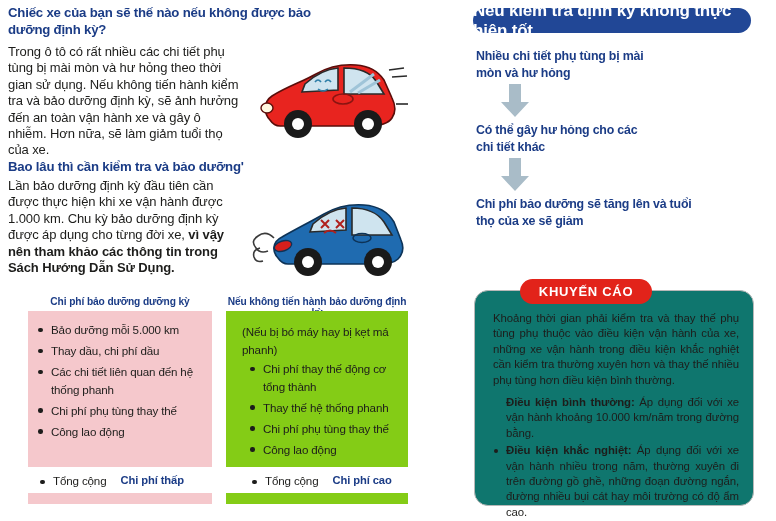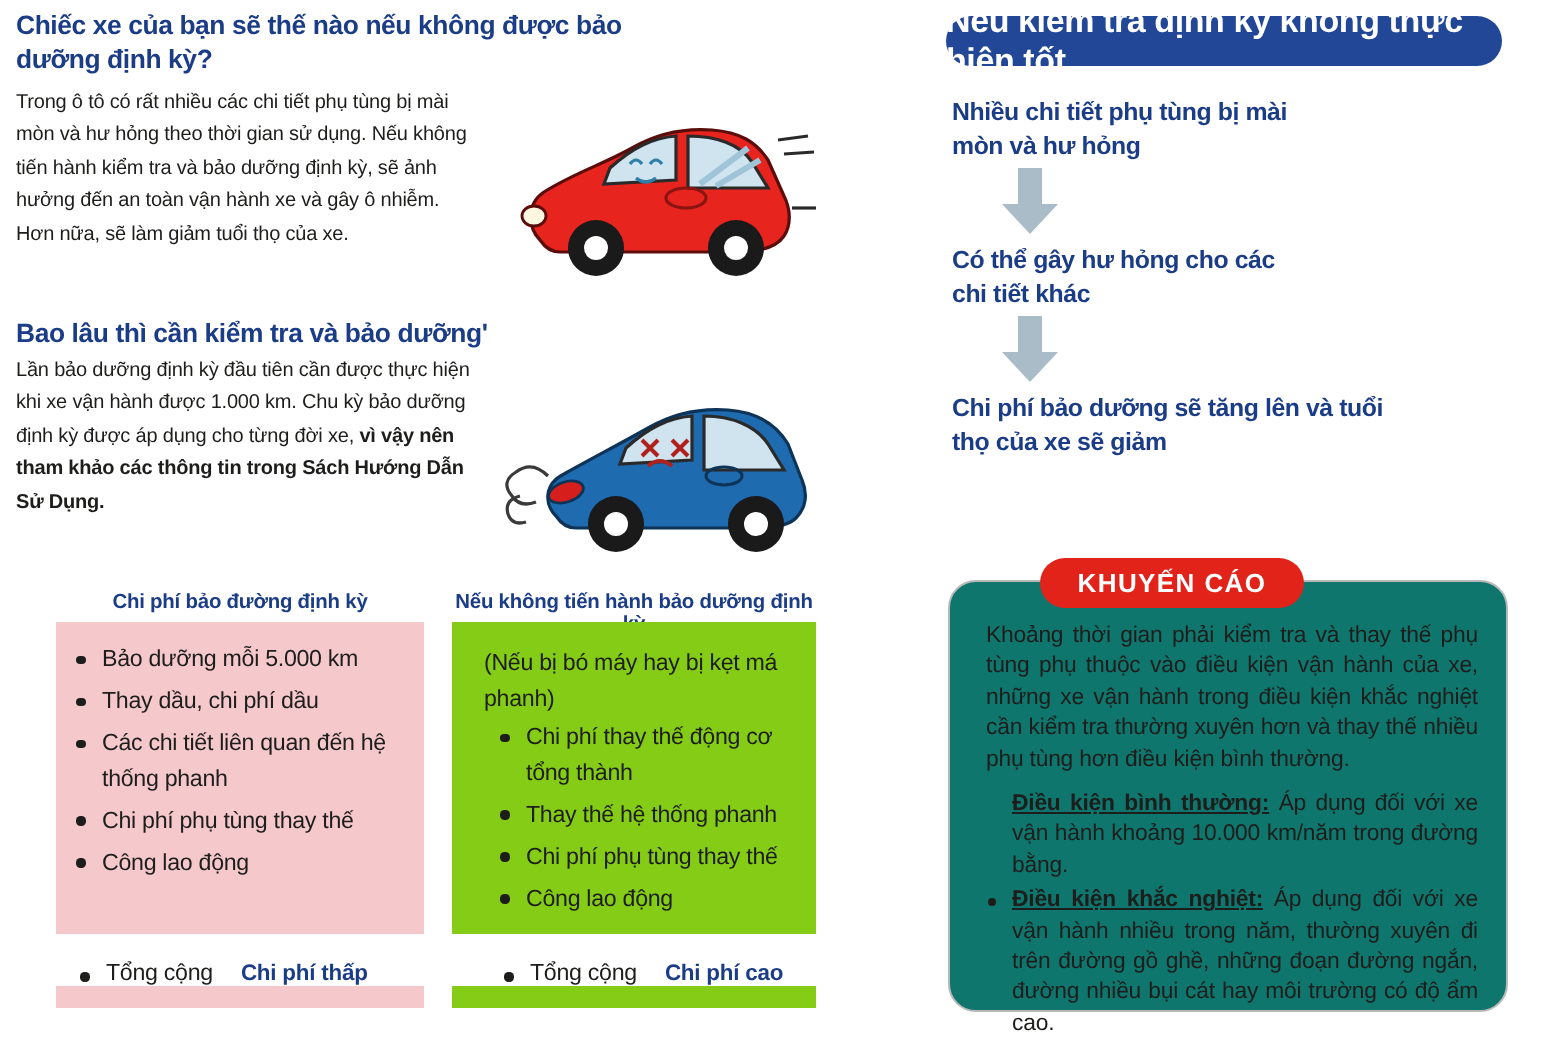--- a/index.html
+++ b/index.html
@@ -11,21 +11,21 @@
   .page{position:relative;width:776px;height:399px;border-radius:25px;}
 
   
   .left{position:absolute;left:0;top:0;width:448px;height:521px;}
   .heading{
     color:#1b3c86;font-weight:bold;font-size:13.2px;line-height:17px;
     letter-spacing:-0.2px;
   }
   .h1{position:absolute;left:8px;top:4px;width:330px;}
   .body-text{
-    position:absolute;color:#1d1d1b;font-size:10px;line-height:16.4px;
+    position:absolute;color:#1d1d1b;font-size:13px;line-height:16.4px;
     letter-spacing:-0.1px;
   }
   .p1{left:8px;top:44px;width:232px;}
   .h2{position:absolute;left:8px;top:158px;width:300px;}
   .p2{left:8px;top:178px;width:238px;}
   .p2 b{font-weight:bold;}
 
   
   .car{position:absolute;}
   .car-red{left:258px;top:54px;}
@@ -54,21 +54,21 @@
   }
   .panel-left .items{position:absolute;left:8px;top:10px;width:172px;}
   .panel-right .note{
     position:absolute;left:16px;top:12px;width:160px;
     font-size:11.6px;line-height:17.5px;letter-spacing:-0.15px;
   }
   .panel-right .items{position:absolute;left:22px;top:49px;width:158px;}
 
   .total-row{
     position:absolute;left:0;width:100%;height:26px;background:#ffffff;
-    display:flex;align-items:flex-end;box-sizing:border-box;
+    display:flex;align-items:center;box-sizing:border-box;
   }
   .tr-left{top:156px;padding-left:10px;}
   .tr-right{top:156px;padding-left:24px;}
   .total-label{
     position:relative;font-size:11.6px;color:#1d1d1b;padding-left:15px;
     letter-spacing:-0.15px;
   }
   .total-label::before{
     content:"";position:absolute;left:2px;top:6px;width:4.5px;height:4.5px;
     border-radius:50%;background:#1d1d1b;
@@ -119,21 +119,21 @@
   .adv-list{list-style:none;margin:7px 0 0 0;padding:0;}
   .adv-list li{
     position:relative;padding-left:13px;margin-bottom:2px;text-align:justify;
   }
   .adv-list li::before{
     content:"";position:absolute;left:1px;top:6px;width:4px;height:4px;
     border-radius:50%;background:#1d1d1b;
   }
   .adv-list li.nobullet{padding-left:13px;}
   .adv-list li.nobullet::before{display:none;}
-  .adv-list b{font-weight:bold;text-decoration:underline;}
+  .adv-list b{font-weight:bold;}
 </style>
 </head>
 <body>
 
 <div class="page">
 
   <div class="left">
 
     <div class="heading h1">Chiếc xe của bạn sẽ thế nào nếu không được bảo dưỡng định kỳ?</div>
 
@@ -183,21 +183,21 @@
             <path d="M10 54 q-8 2 -6 9 q2 6 9 4"></path>
           </g>
           <circle cx="58" cy="68" r="14" fill="#1a1a1a"></circle>
           <circle cx="58" cy="68" r="6" fill="#ffffff"></circle>
           <circle cx="128" cy="68" r="14" fill="#1a1a1a"></circle>
           <circle cx="128" cy="68" r="6" fill="#ffffff"></circle>
         </g>
       </svg>
     </div>
 
-    <div class="panel-title pt-left">Chi phí bảo đường định kỳ</div>
+    <div class="panel-title pt-left">Chi phí bảo dưỡng dưỡng kỳ</div>
     <div class="panel-title pt-right">Nếu không tiến hành bảo dưỡng định kỳ</div>
 
     <div class="panel panel-left">
       <ul class="items">
         <li>Bảo dưỡng mỗi 5.000 km</li>
         <li>Thay dầu, chi phí dầu</li>
         <li>Các chi tiết liên quan đến hệ thống phanh</li>
         <li>Chi phí phụ tùng thay thế</li>
         <li>Công lao động</li>
       </ul>

